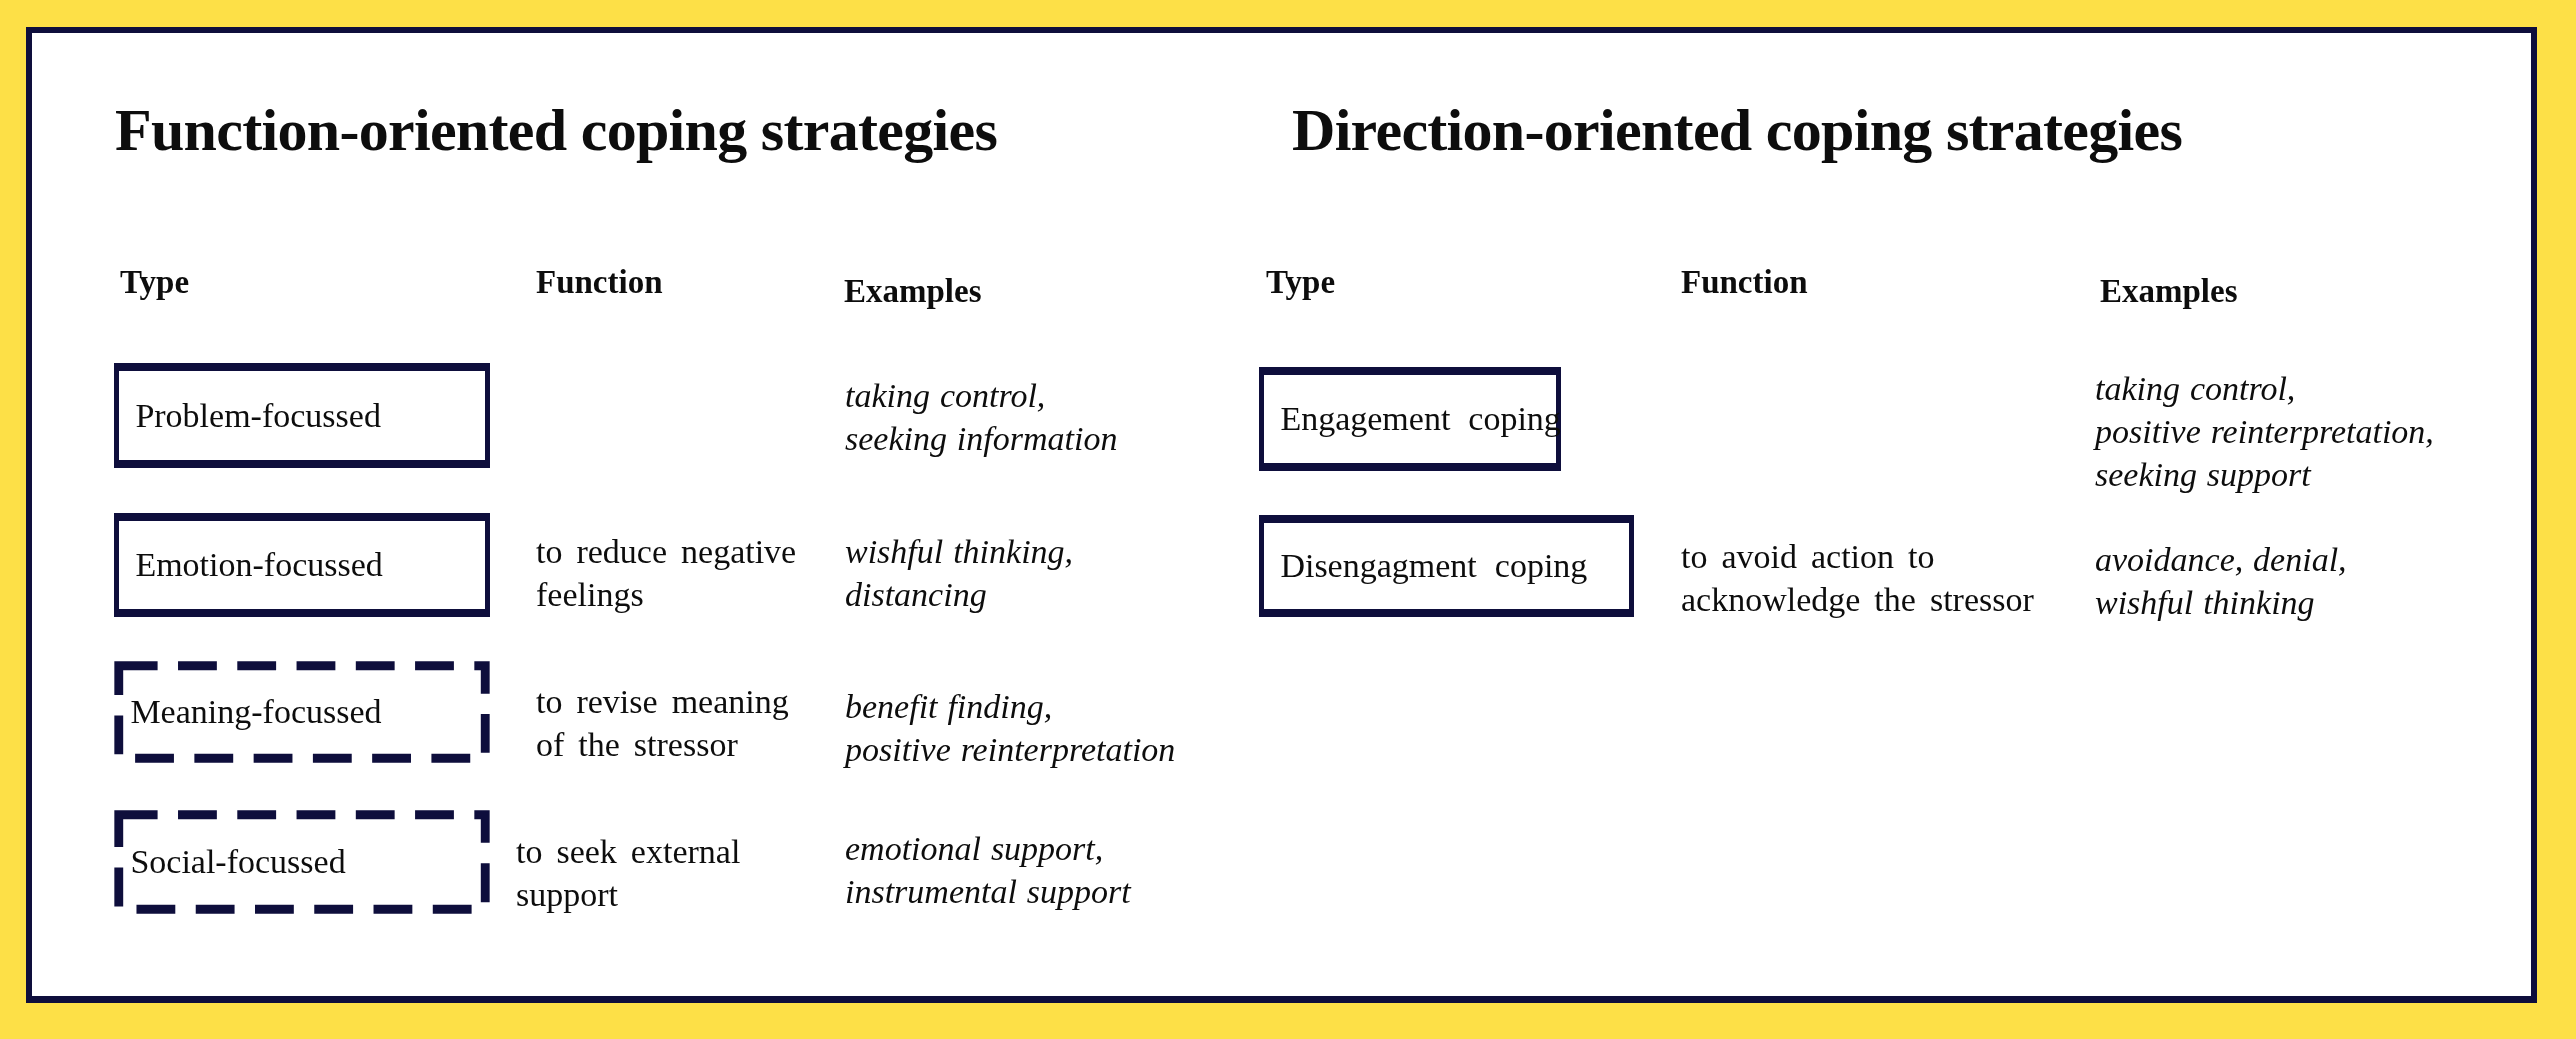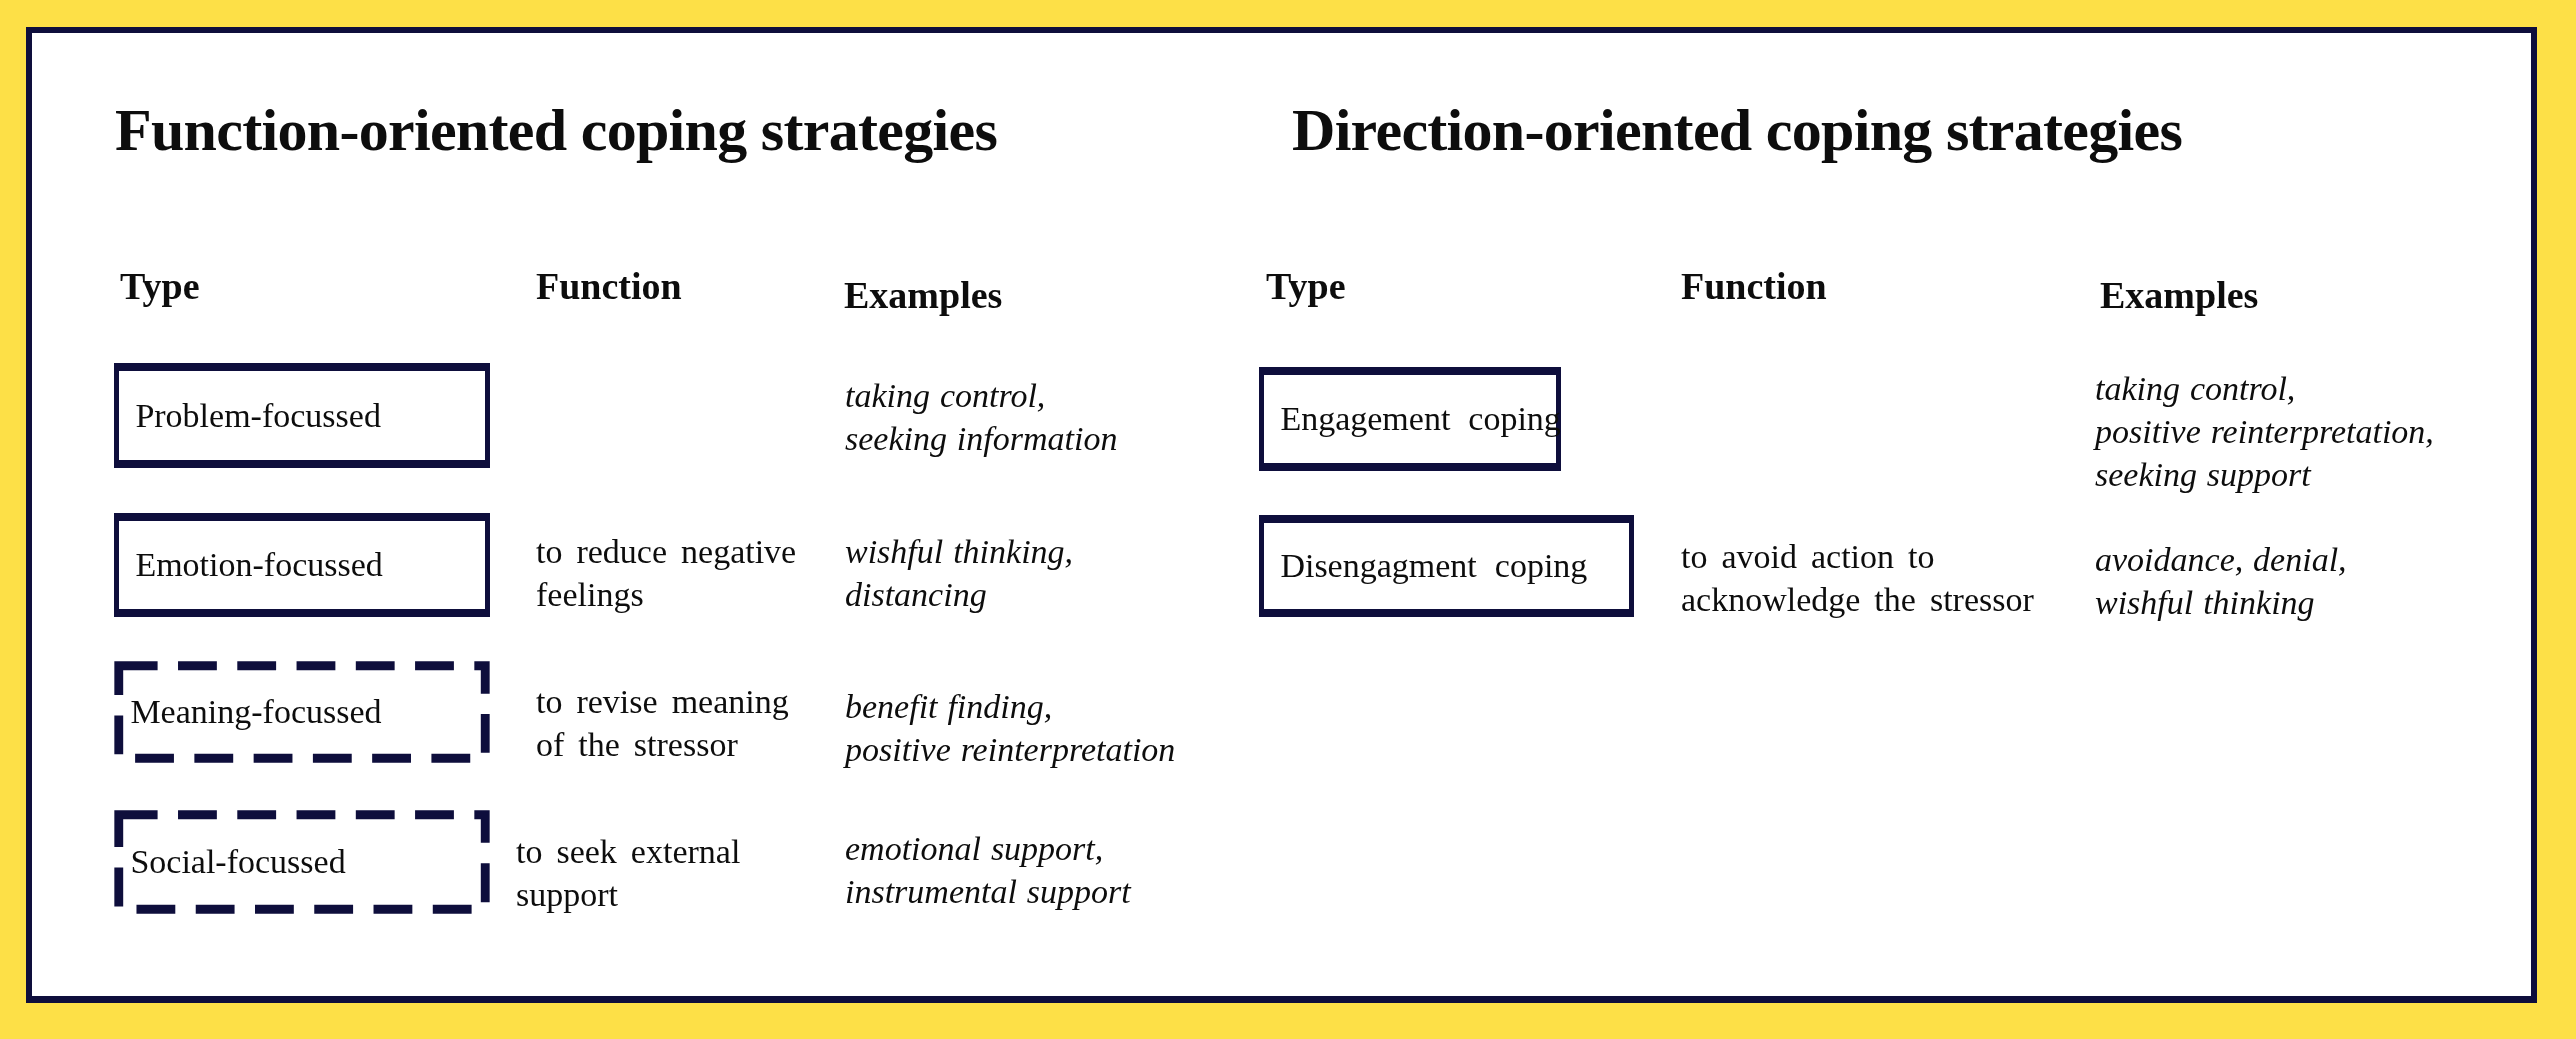--- a/index.html
+++ b/index.html
@@ -33,21 +33,21 @@
   .title {
     position: absolute;
     font-size: 60px;
     font-weight: bold;
     line-height: 1.05;
     white-space: nowrap;
     letter-spacing: -0.7px;
   }
   .col-header {
     position: absolute;
-    font-size: 38px;
+    font-size: 33px;
     font-weight: bold;
     white-space: nowrap;
   }
   .tbox {
     position: absolute;
     box-sizing: border-box;
     display: flex;
     align-items: center;
     background: #ffffff;
   }

